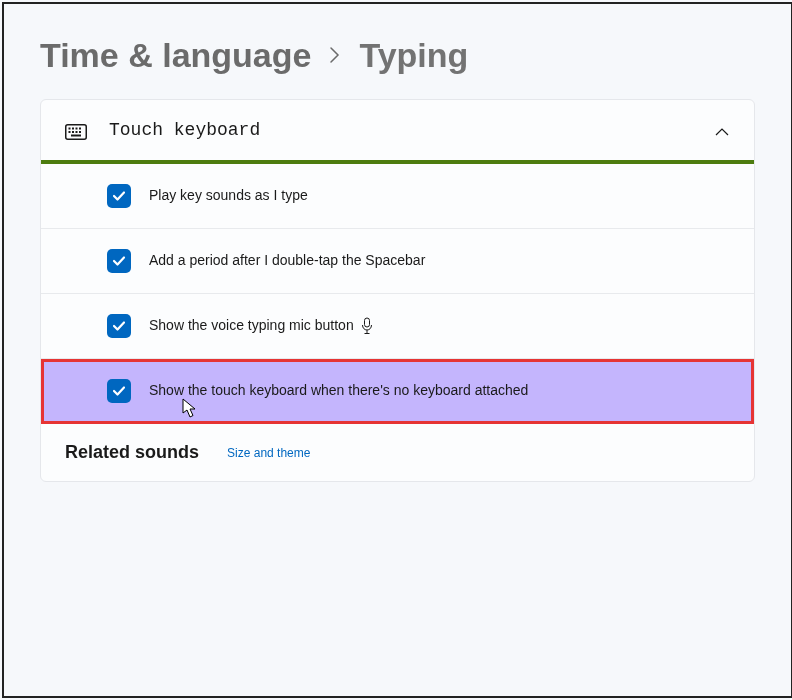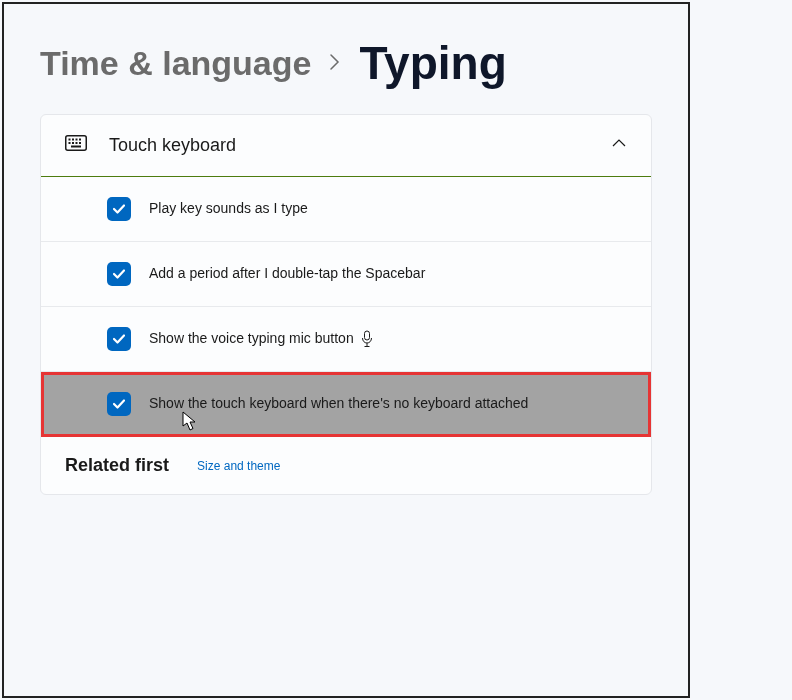--- a/index.html
+++ b/index.html
@@ -10,21 +10,21 @@
     body {
       font-family: "Segoe UI", -apple-system, sans-serif;
       background: #f6f8fb;
       width: 792px;
       height: 700px;
       overflow: hidden;
       position: relative;
     }
     .outer-border {
       border: 2px solid #222;
-      width: 688px;
+      width: 791px;
       height: 696px;
       margin: 2px;
       background: #f6f8fb;
       padding: 32px 36px 0 36px;
     }
     .breadcrumb {
       display: flex;
       align-items: center;
       gap: 18px;
       margin-bottom: 24px;
@@ -32,36 +32,37 @@
     .breadcrumb-parent {
       font-size: 34px;
       font-weight: 600;
       color: #6b6b6b;
     }
     .breadcrumb-sep {
       font-size: 24px;
       color: #6b6b6b;
     }
     .breadcrumb-current {
-      font-size: 46px;
+      font-size: 34px;
       font-weight: 650;
-      color: #0f172a;
+      color: #737373;
     }
     .panel {
       background: #fcfdfe;
       border: 1px solid #e5e7eb;
       border-radius: 6px;
       overflow: hidden;
     }
     .section-header {
       display: flex;
-      align-items: flex-start;
+      align-items: flex-end;
       padding: 20px 24px;
-      border-bottom: 1px solid #4d7c0f;
+      border-bottom: 4px solid #4d7c0f;
       cursor: pointer;
+      font-family: Liberation Mono, monospace;
     }
     .section-header .kbd-icon {
       width: 22px;
       height: 16px;
       margin-right: 22px;
       flex-shrink: 0;
     }
     .section-header .title {
       font-size: 18px;
       color: #1a1a1a;
@@ -75,21 +76,21 @@
     .option-row {
       display: flex;
       align-items: center;
       padding: 20px 24px 20px 66px;
       border-bottom: 1px solid #e8eaed;
     }
     .option-row.highlighted {
       outline: 3px solid #e63434;
       outline-offset: -3px;
       position: relative;
-      background: #a3a3a3;
+      background: #c4b5fd;
     }
     .checkbox {
       width: 24px;
       height: 24px;
       background: #0067c0;
       border-radius: 5px;
       display: flex;
       align-items: center;
       justify-content: center;
       margin-right: 18px;
@@ -224,18 +225,18 @@
       </span>
       <span class="option-label">Show the touch keyboard when there's no keyboard attached</span>
       <span class="cursor-pointer">
         <svg viewBox="0 0 18 22">
           <path d="M2 2 L2 16 L6 13 L9 20 L12 18.5 L9 12 L14 12 Z" fill="#fff" stroke="#000" stroke-width="1"></path>
         </svg>
       </span>
     </div>
 
     <div class="related-row">
-      <span class="related-label">Related first</span>
+      <span class="related-label">Related sounds</span>
       <span class="related-link">Size and theme</span>
     </div>
 
   </div>
 </div>
 
 </body></html>

